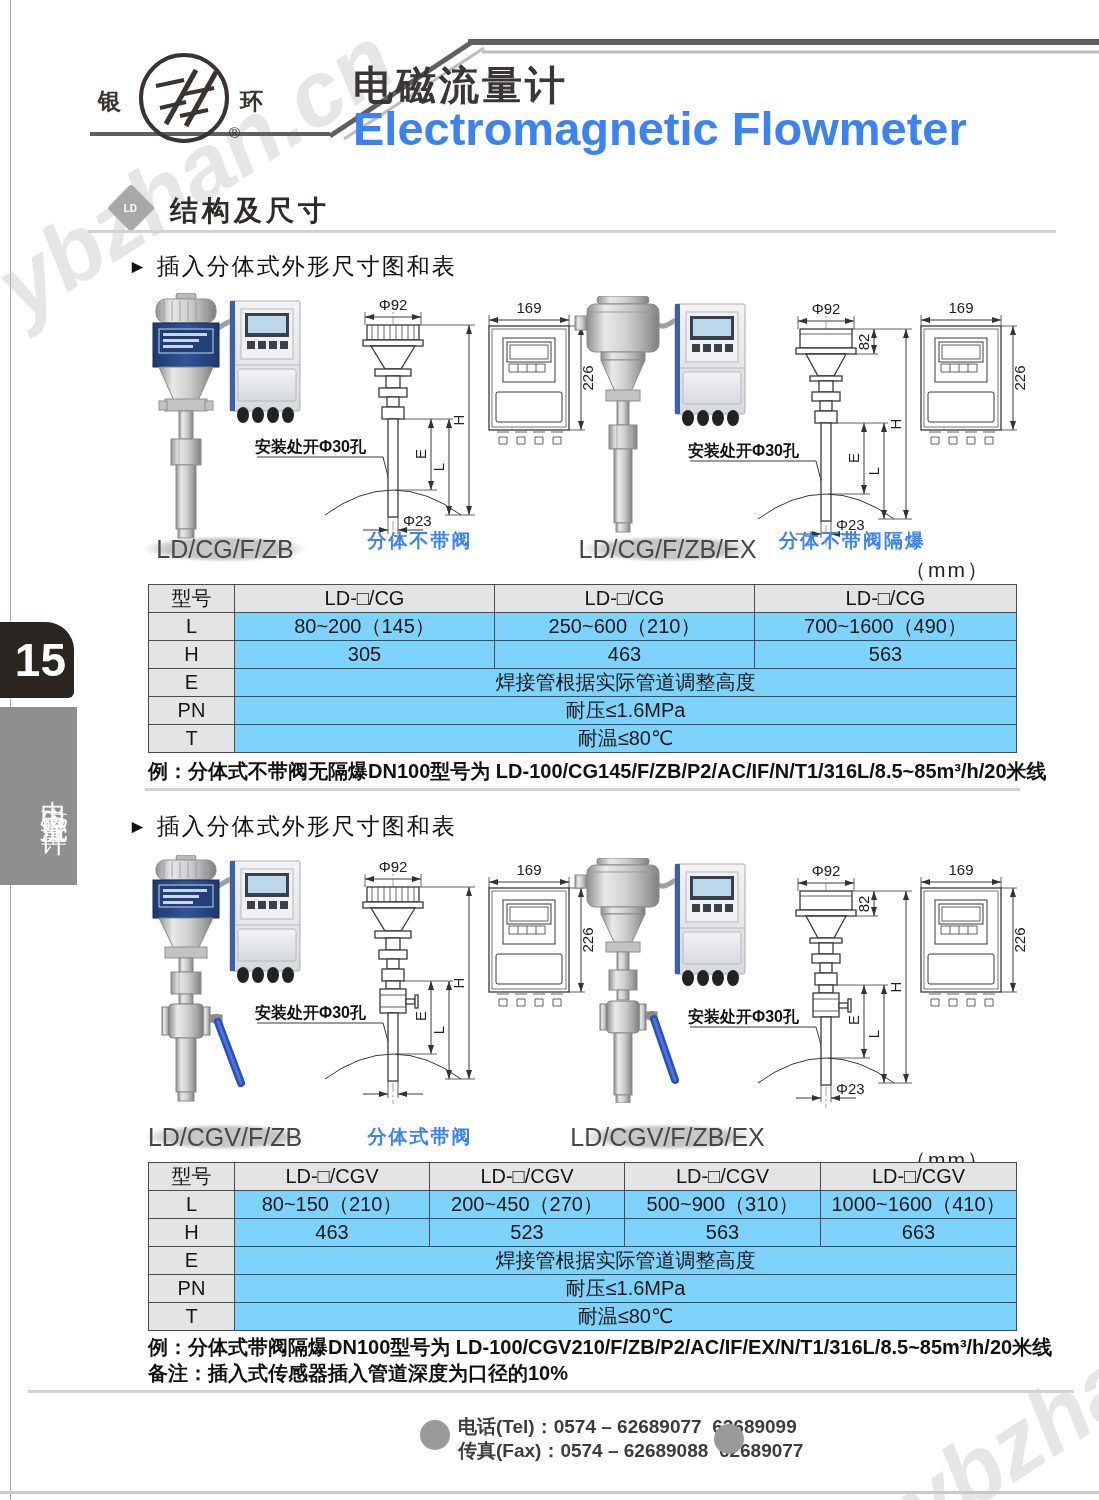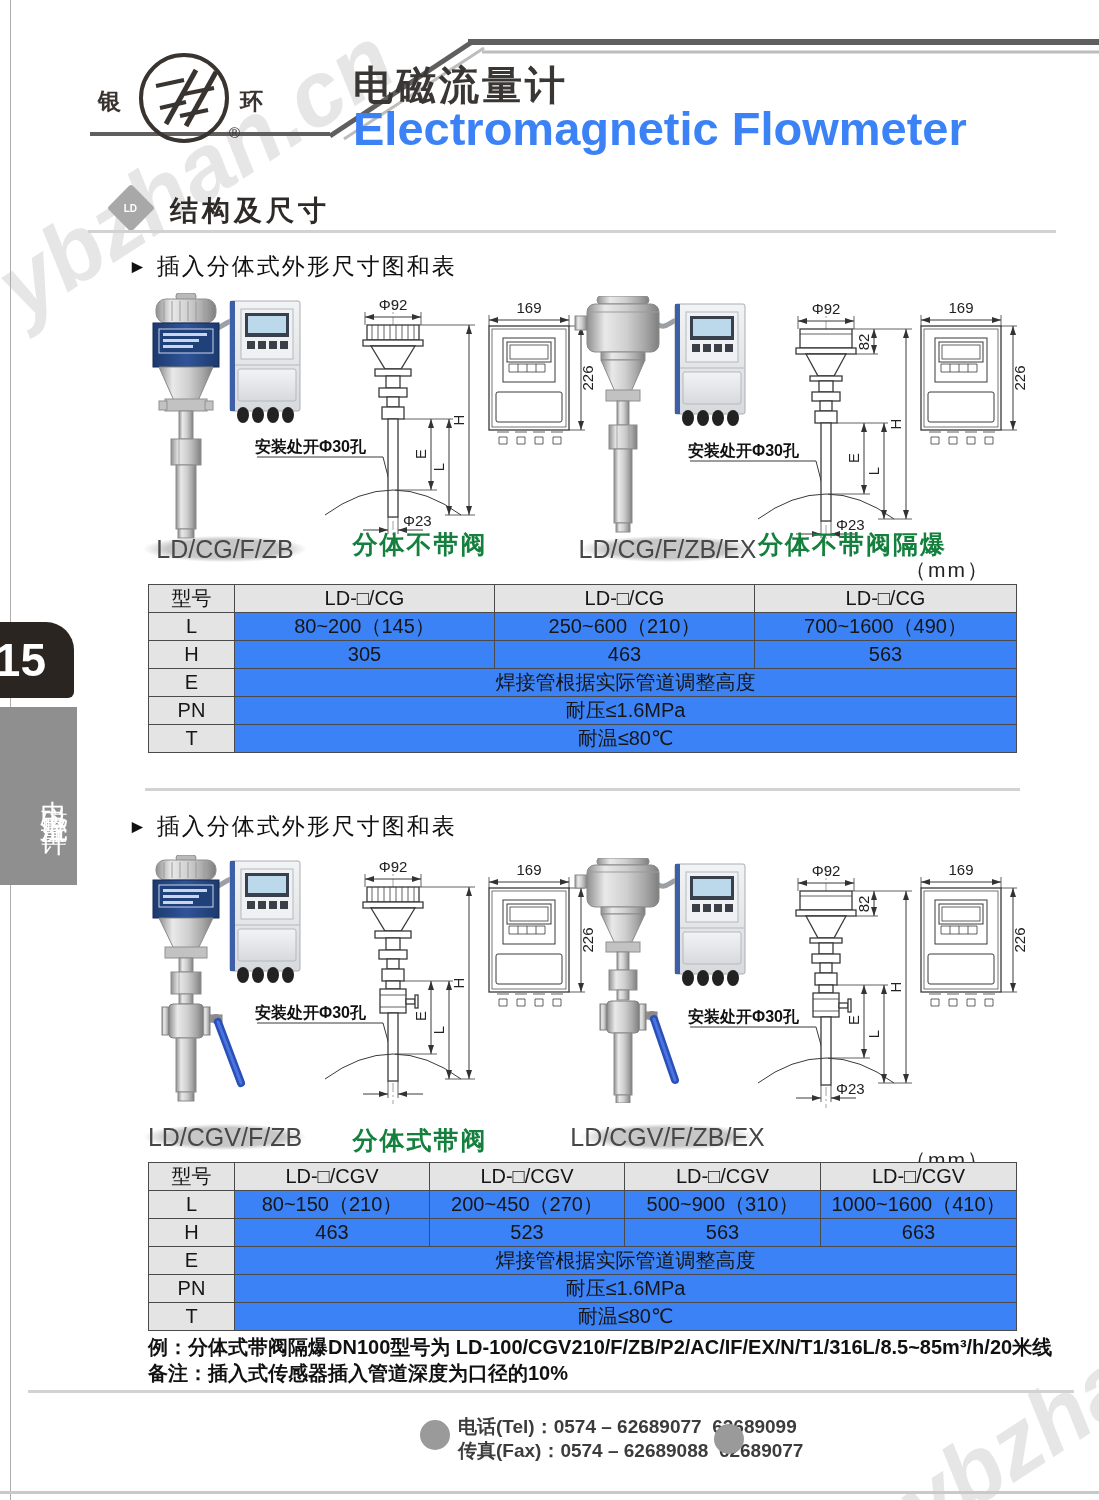--- a/index.html
+++ b/index.html
@@ -19,32 +19,32 @@
            transform:rotate(45deg);border-radius:3px;display:flex;align-items:center;justify-content:center;}
   .diamond span{transform:rotate(-45deg);color:#fff;font-size:10px;font-weight:bold;}
   .sec-title{font-size:28px;font-weight:bold;color:#2e2a28;letter-spacing:4px;}
   .rule{position:absolute;background:#d2d2d2;}
   .sub{position:absolute;display:flex;align-items:center;gap:10px;}
   .sub .tri{font-size:19px;color:#111;}
   .sub .txt{font-size:23px;font-weight:normal;color:#111;letter-spacing:2px;}
   
   .tab15{position:absolute;left:0;top:622px;width:74px;height:76px;background:#2b2522;
          border-radius:0 28px 6px 0;color:#fff;font-size:46px;font-weight:bold;
-         display:flex;align-items:center;justify-content:flex-end;padding-right:28px;box-sizing:border-box;}
+         display:flex;align-items:center;justify-content:flex-end;padding-right:8px;box-sizing:border-box;}
   .tabgray{position:absolute;left:0;top:707px;width:77px;height:178px;background:#8f8f8f;
            display:flex;align-items:center;justify-content:flex-end;padding-right:10px;box-sizing:border-box;}
   .tabgray span{writing-mode:vertical-rl;color:#fff;font-size:27px;letter-spacing:7px;line-height:1;}
   
   .model{position:absolute;text-align:center;font-size:25px;color:#474747;height:34px;line-height:34px;
          background:radial-gradient(ellipse 50% 50% at 50% 50%,#c7c7c7 55%,rgba(199,199,199,0) 78%);}
-  .cap{position:absolute;text-align:center;font-size:25px;font-weight:bold;color:#15803d;letter-spacing:2px;}
+  .cap{position:absolute;text-align:center;font-size:19px;font-weight:bold;color:#3b82f6;letter-spacing:2px;}
   .mm{position:absolute;text-align:right;font-size:21px;color:#222;letter-spacing:2px;}
   
   table.spec{position:absolute;border-collapse:collapse;table-layout:fixed;text-align:center;
-             font-size:20px;color:#161616;background:#3b82f6;}
+             font-size:20px;color:#161616;background:#7dd3fc;}
   .spec td{border:1.6px solid #4a4a4a;height:27px;padding:0 2px;overflow:hidden;}
   .spec td.hd{background:#e4e4e4;}
   .note{position:absolute;font-size:20px;font-weight:bold;color:#111;white-space:nowrap;}
   
   .foot-line{font-size:19px;font-weight:bold;color:#3c3c3c;white-space:pre;}
   .dot{position:absolute;width:30px;height:30px;border-radius:50%;background:#9a9a9a;}
   
   svg .out{stroke:#3a3a3a;stroke-width:1.3;fill:#fff;}
   svg .thin{stroke:#3a3a3a;stroke-width:1;fill:none;}
   svg .ext{stroke:#3a3a3a;stroke-width:.8;fill:none;}
@@ -360,20 +360,21 @@
       <td class="hd">PN</td>
       <td colspan="3">耐压≤1.6MPa</td>
     </tr>
     <tr>
       <td class="hd">T</td>
       <td colspan="3">耐温≤80℃</td>
     </tr>
   </tbody>
     </table>
 
+  <div class="note z" style="left:148px;top:758px">例：分体式不带阀无隔爆DN100型号为 LD-100/CG145/F/ZB/P2/AC/IF/N/T1/316L/8.5~85m³/h/20米线</div>
   <div class="rule z" style="left:145px;top:788px;width:875px;height:3px"></div>
 
   <div class="sub z" style="left:128px;top:811px">
     <span class="tri">►</span>
     <span class="txt">插入分体式外形尺寸图和表</span>
   </div>
 
   <svg class="abs z" style="left:138px;top:855px" width="165" height="248" viewBox="0 0 165 248">
     <path d="M70,30 C80,36 84,26 94,24" stroke="#9aa0a5" stroke-width="5" fill="none"></path>
     <g transform="translate(92,2)">

